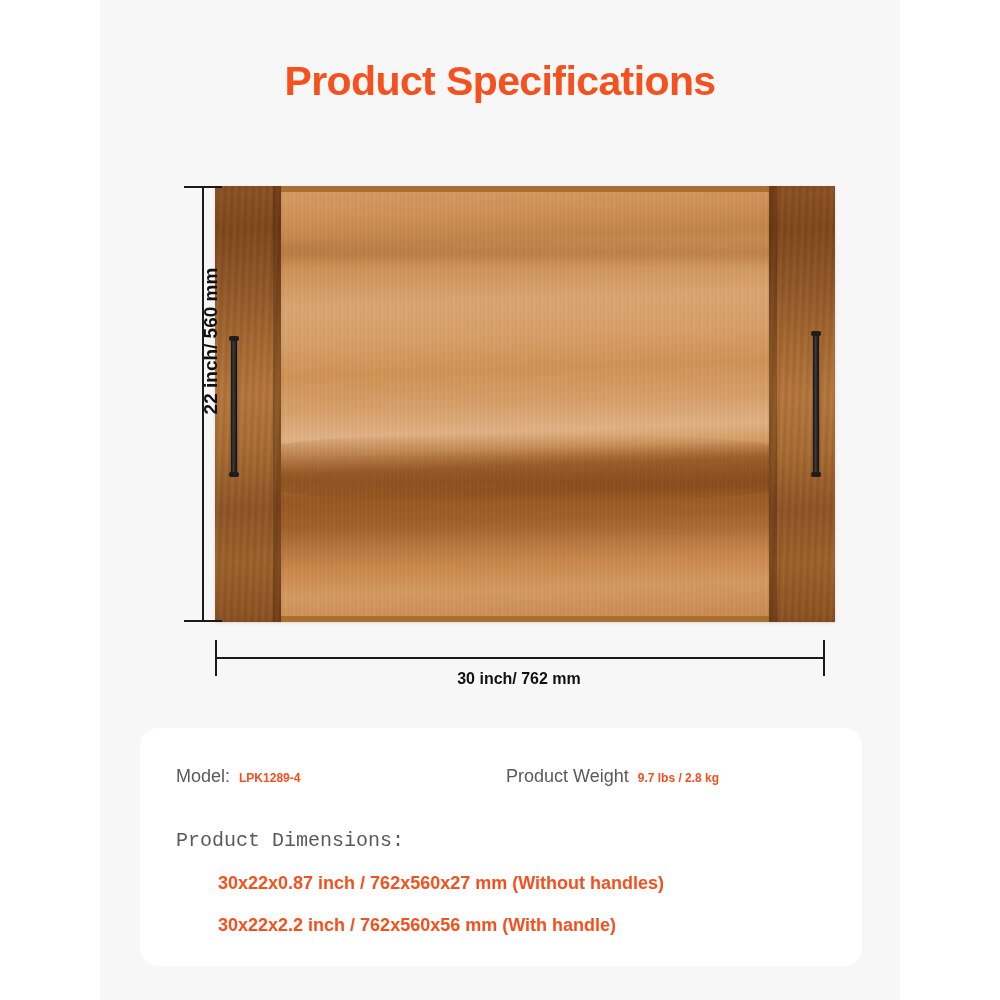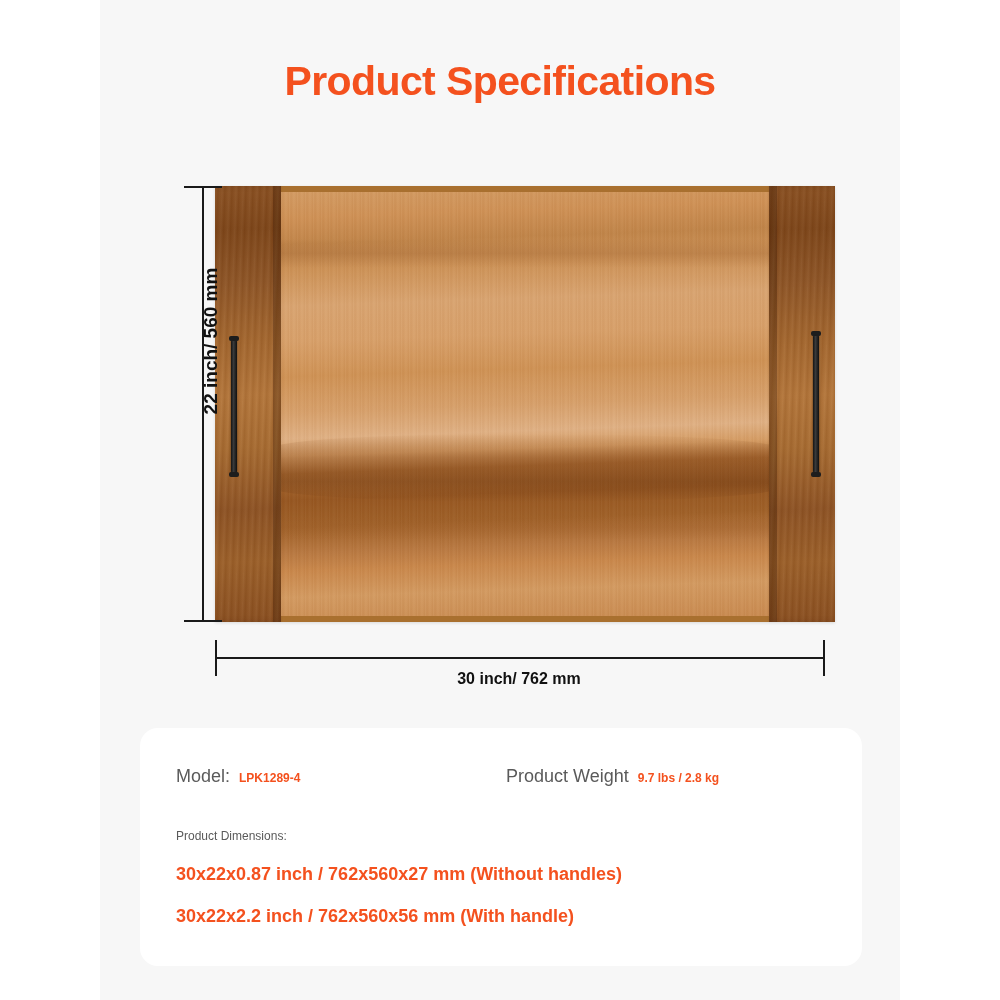--- a/index.html
+++ b/index.html
@@ -301,29 +301,31 @@
     font-weight: normal;
   }
   .spec-value {
     font-size: 12px;
     color: #f4511e;
     font-weight: bold;
     margin-left: 9px;
   }
 
   .dims-heading {
-    font-size: 12px;
+    font-size: 20px;
     color: #5a5a5a;
     white-space: nowrap;
+    font-family: Liberation Mono, monospace;
   }
   .dims-line {
     font-size: 18px;
     color: #f4511e;
     font-weight: bold;
     white-space: nowrap;
+    margin-left: 42px;
   }
 </style>
 </head>
 <body>
 
 <div id="page">
 
   <div id="panel"></div>
 
   <h1 id="title">Product Specifications</h1>

